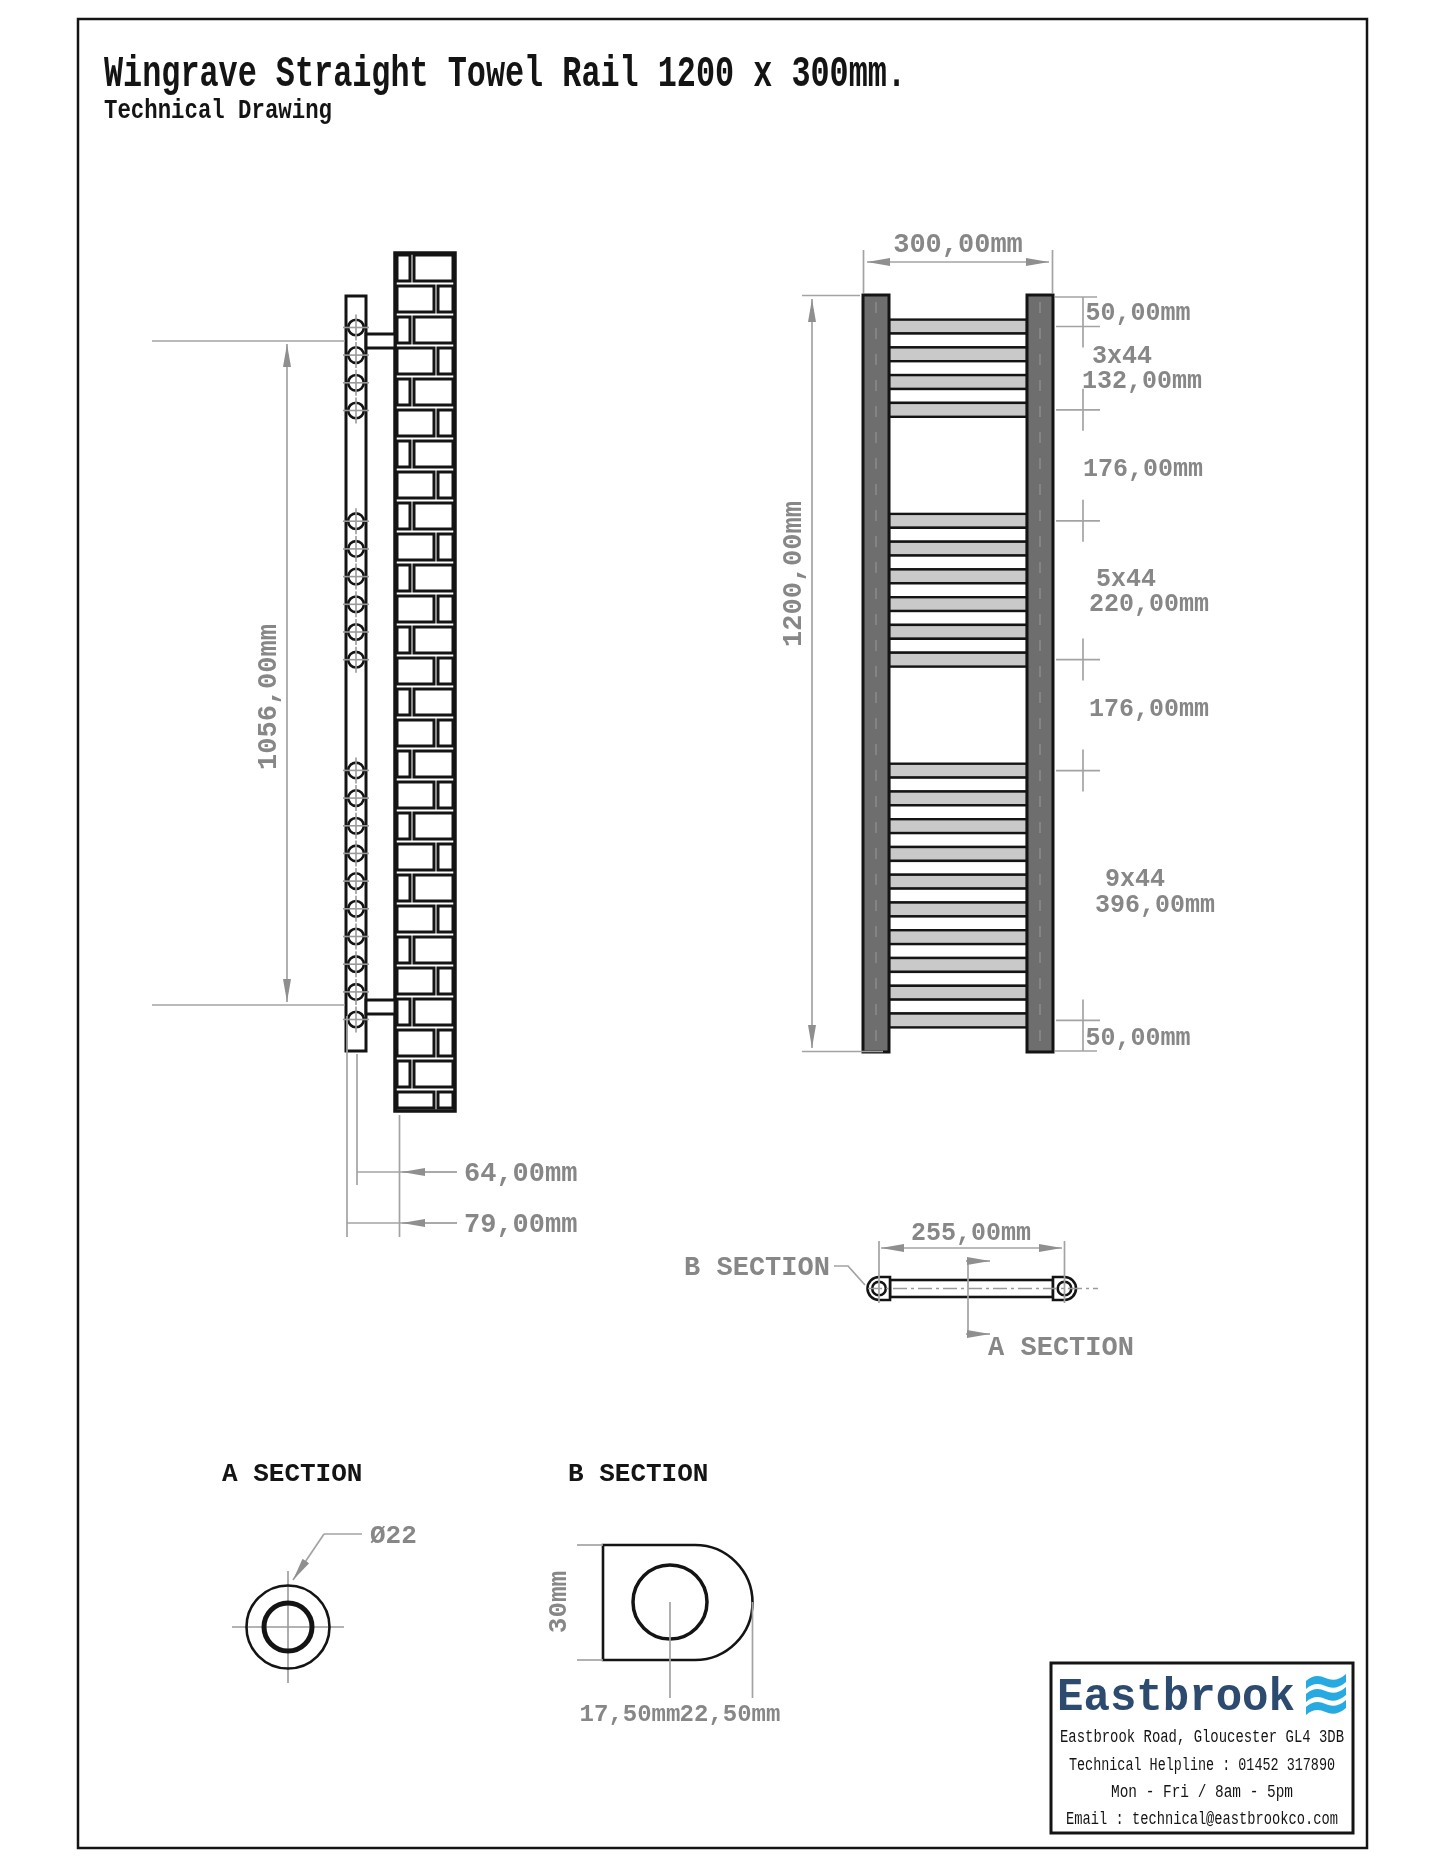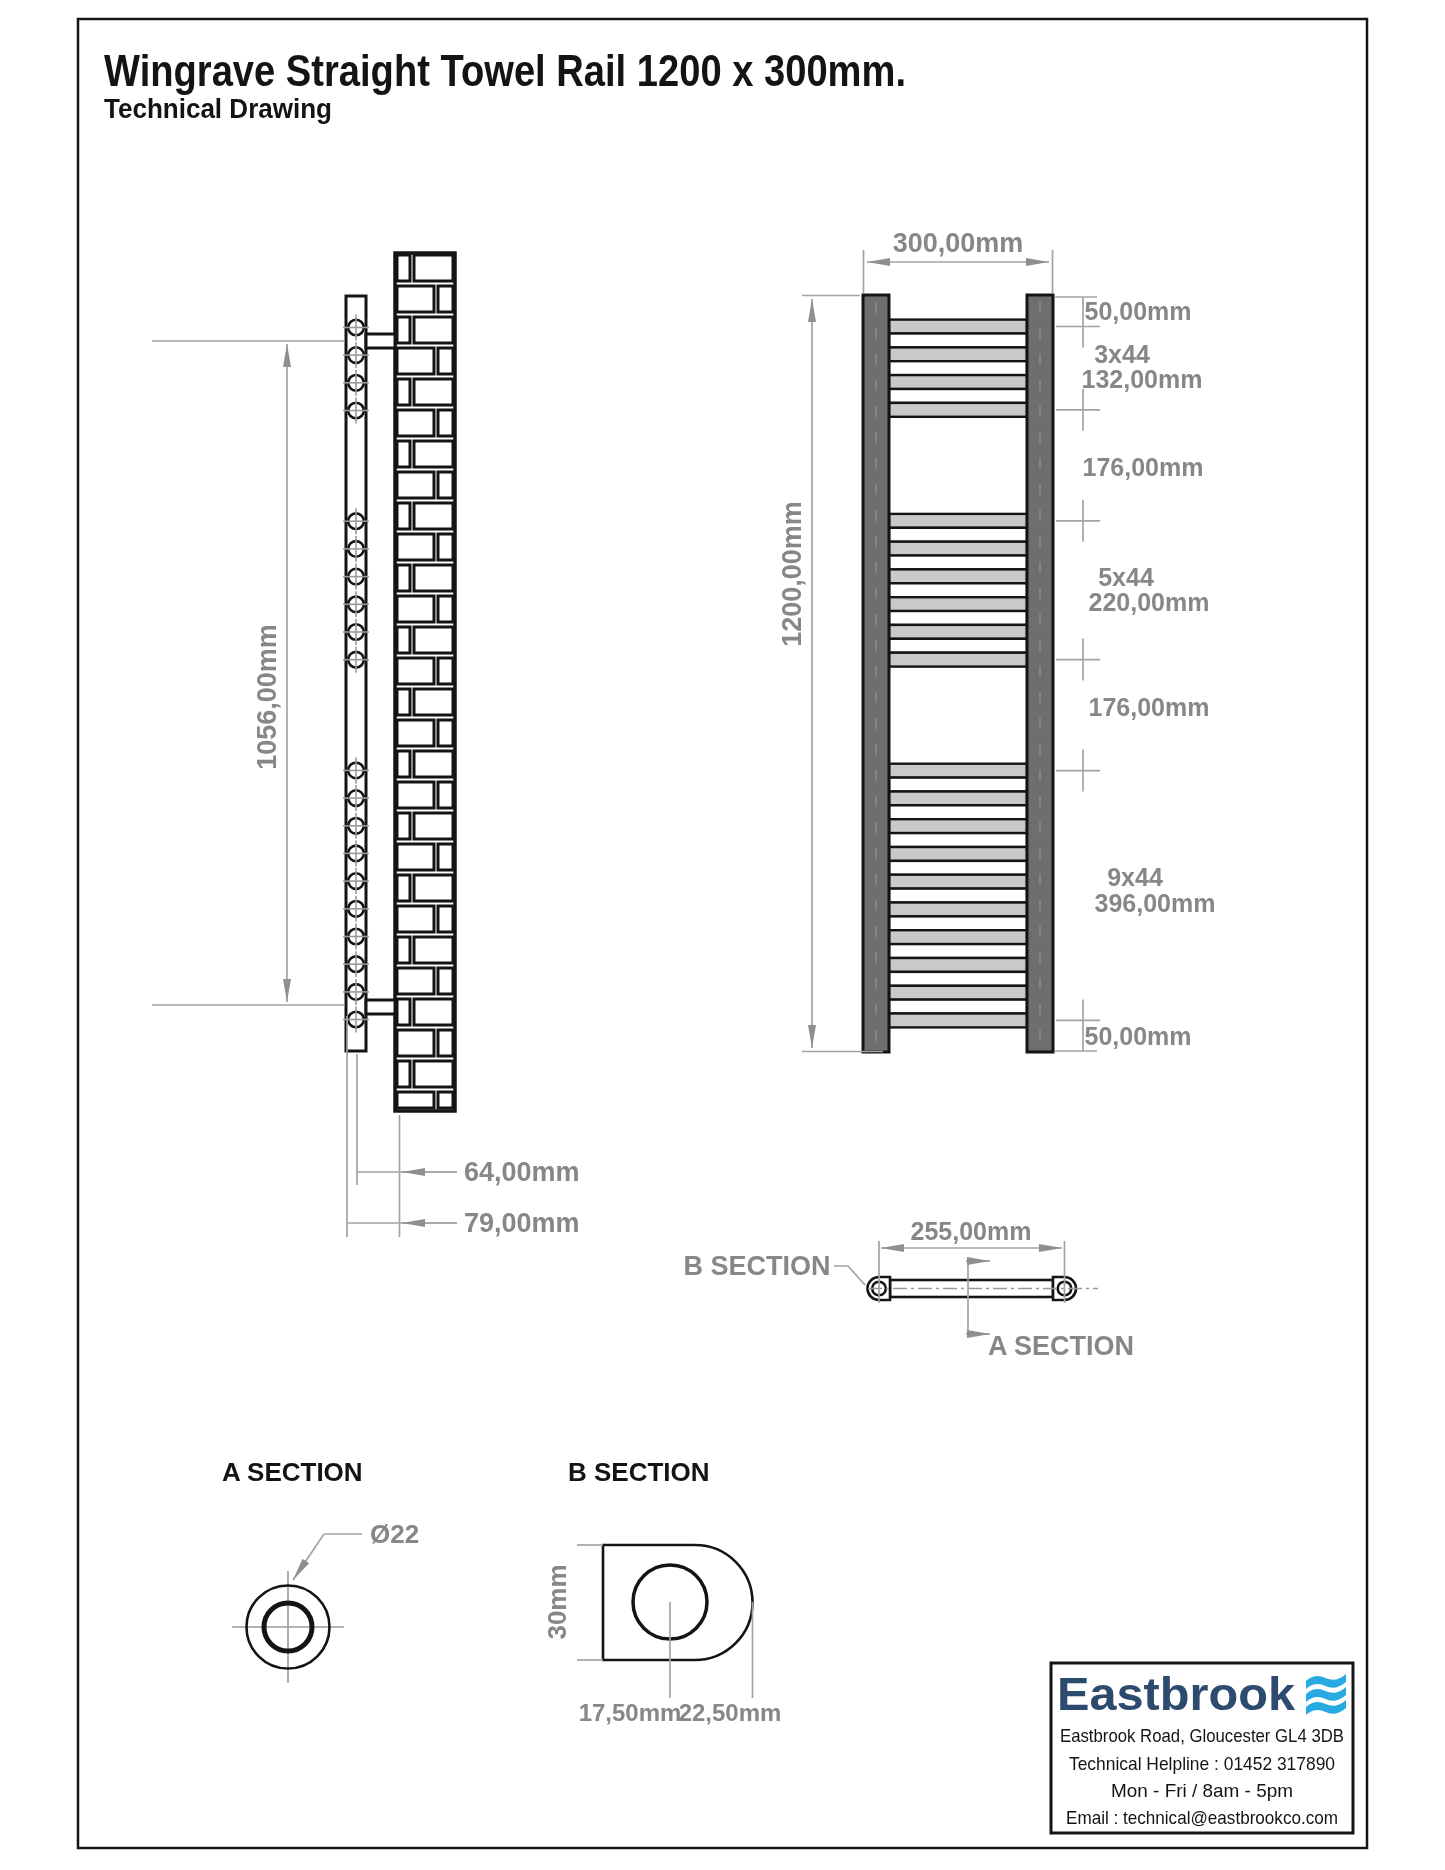--- a/index.html
+++ b/index.html
@@ -1,17 +1,17 @@
 <!DOCTYPE html>
 <html><head>
 <meta charset="utf-8">
 <style>
   html,body{margin:0;padding:0;background:#fff;}
   .page{position:relative;width:1445px;height:1870px;background:#fff;
-        font-family:Liberation Sans, sans-serif;}
+        font-family:Liberation Mono, monospace;}
   svg{position:absolute;left:0;top:0;}
   .brick{fill:#fff;stroke:#141414;stroke-width:3;}
   .walledge{fill:none;stroke:#141414;stroke-width:3.5;}
   .tube{fill:#c9c9c9;stroke:#141414;stroke-width:2.4;}
   .tubegap{fill:#fff;stroke:#141414;stroke-width:2.4;}
   .rail{fill:#6e6e6e;stroke:#141414;stroke-width:3;}
   .whitepart{fill:#fff;stroke:#141414;stroke-width:3;}
   .thinpart{fill:#fff;stroke:#141414;stroke-width:2.6;}
   .hole{fill:#fff;stroke:#141414;stroke-width:2.6;}
   .dim{stroke:#a3a3a3;stroke-width:1.7;fill:none;}

